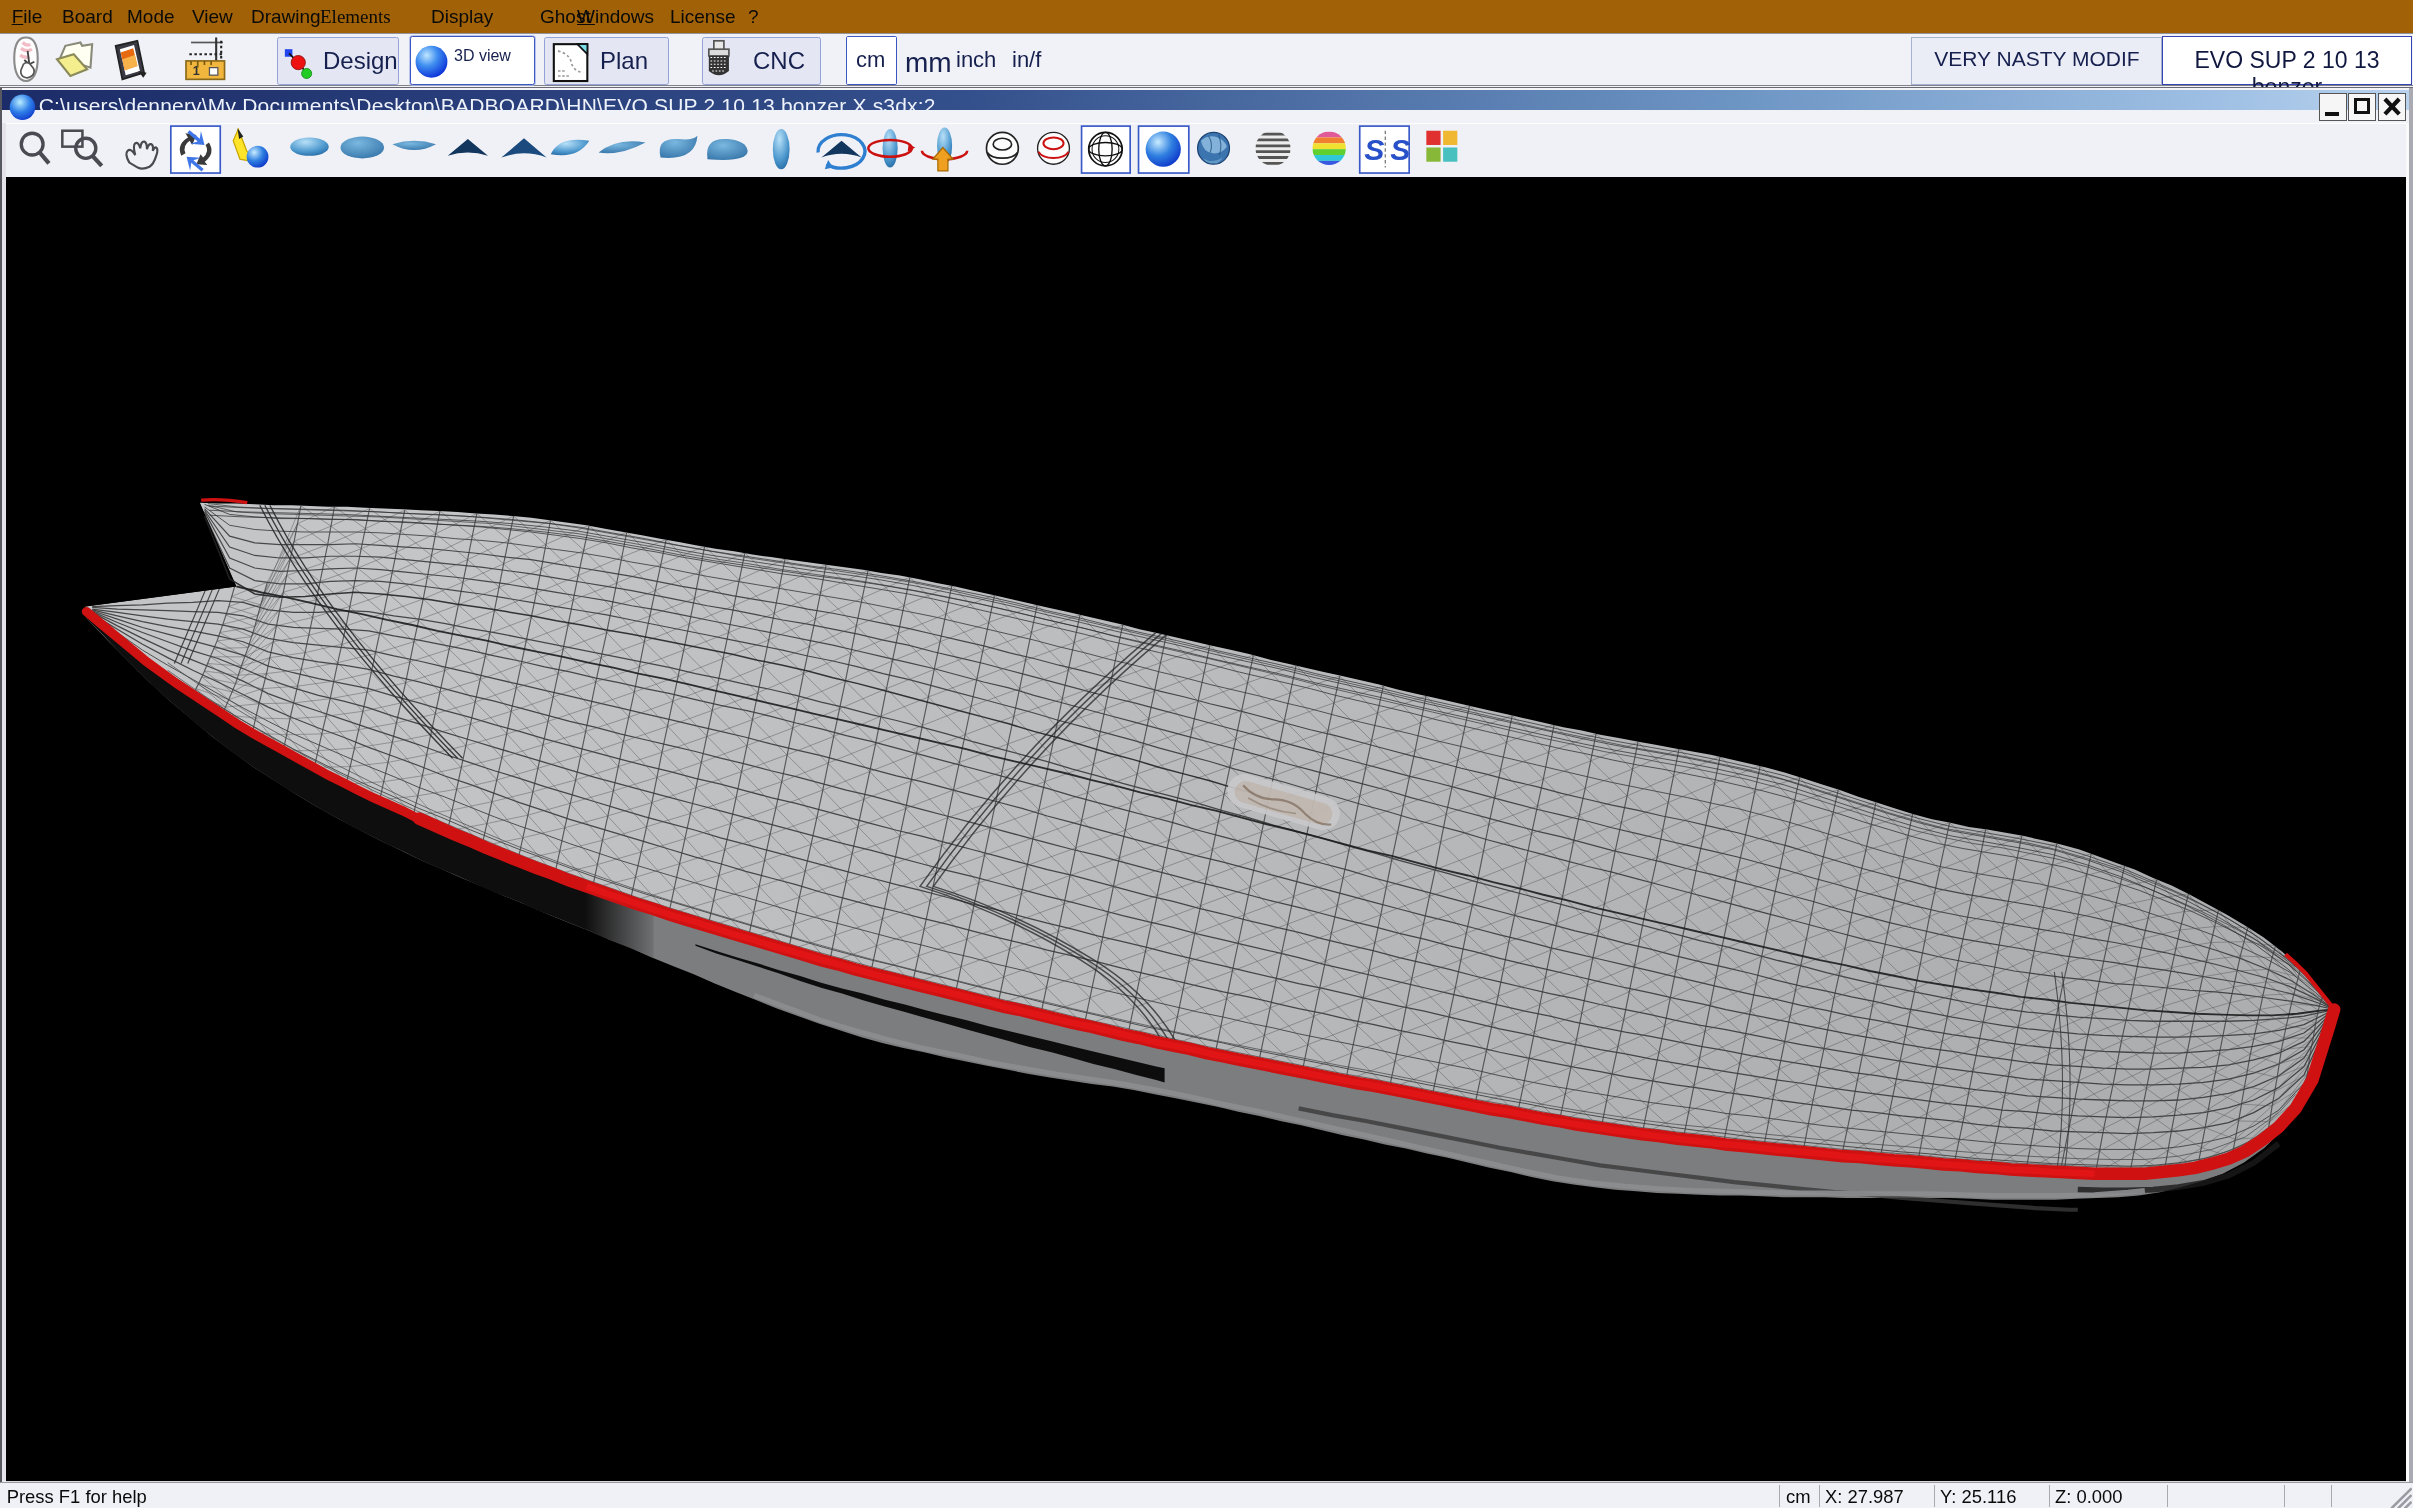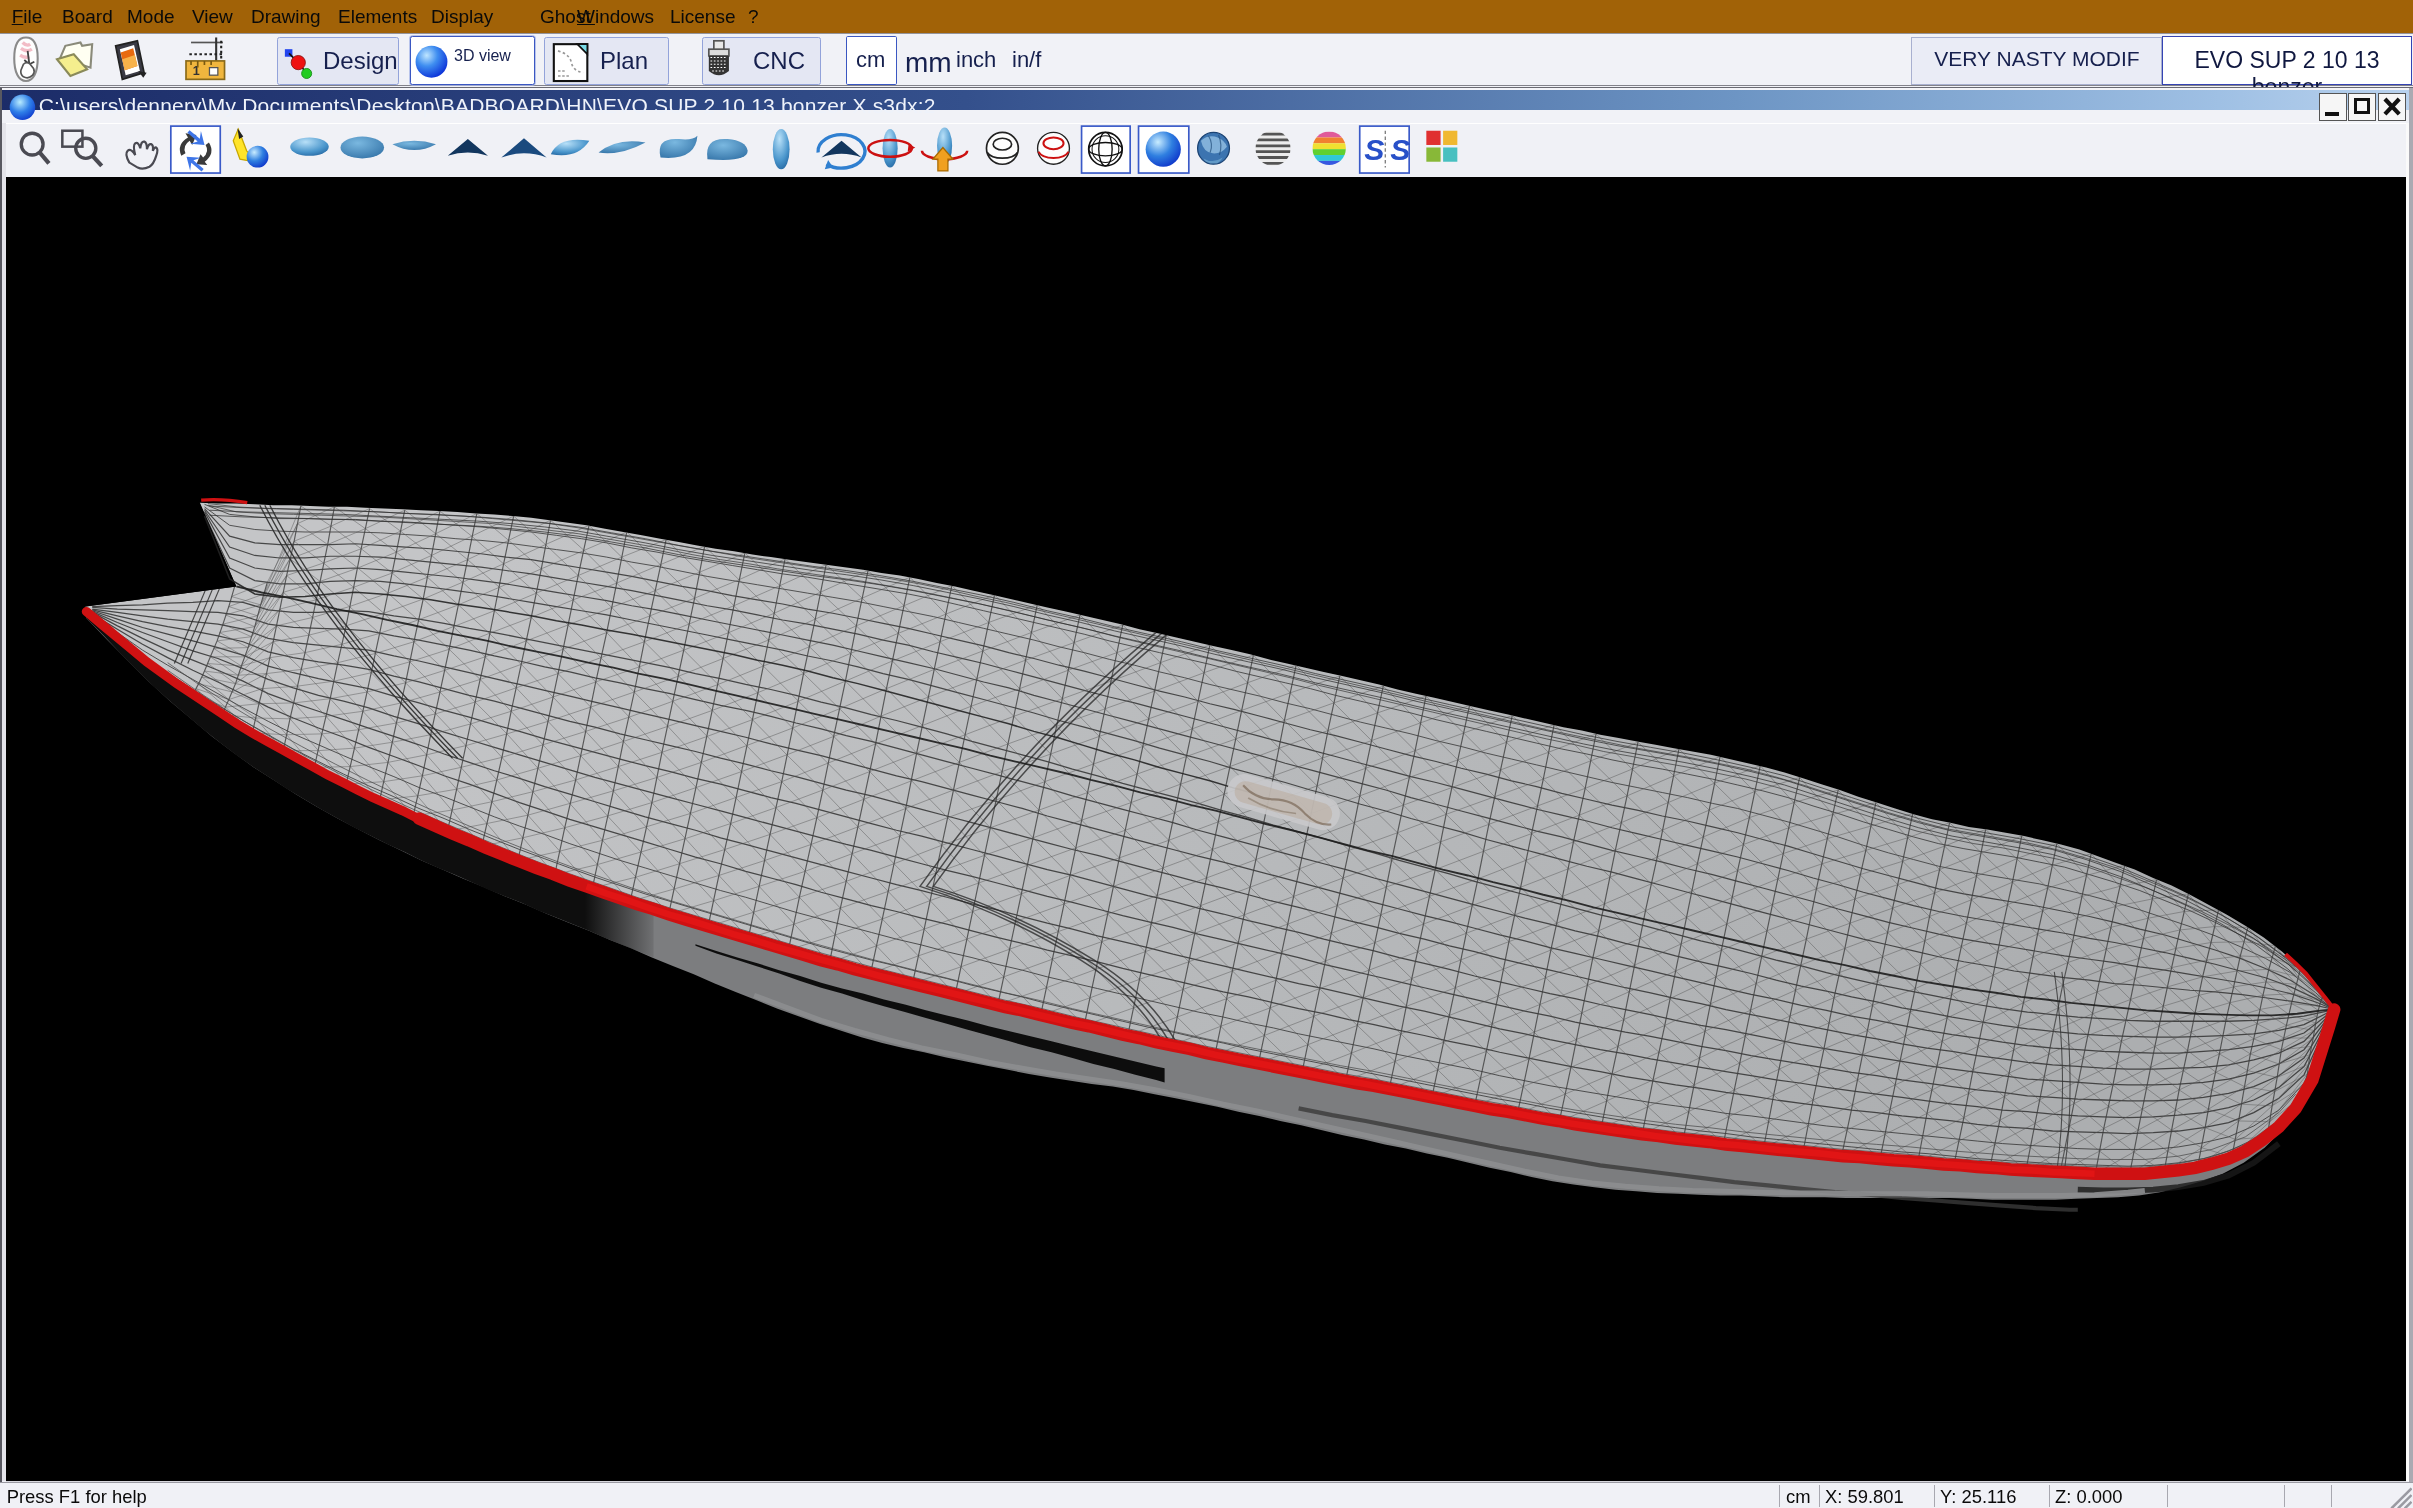--- a/index.html
+++ b/index.html
@@ -8,21 +8,21 @@
 </style>
 </head>
 <body>
 
 <div class="abs" style="left:0;top:0;width:2413px;height:34px;background:#a16207;border-bottom:0.8px solid #94949c;font-size:19px;color:#0a0a0a;">
     <span style="position:absolute;left:11.7px;top:5.9px;"><u>F</u>ile</span>
     <span style="position:absolute;left:62px;top:5.9px;">Board</span>
     <span style="position:absolute;left:127px;top:5.9px;">Mode</span>
     <span style="position:absolute;left:192px;top:5.9px;">View</span>
     <span style="position:absolute;left:251px;top:5.9px;">Drawing</span>
-    <span style="position:absolute;left:338px;top:5.9px;">Elements</span>
+    <span style="position:absolute;left:320px;top:5.9px;font-family:Liberation Serif, serif;">Elements</span>
     <span style="position:absolute;left:431px;top:5.9px;">Display</span>
     <span style="position:absolute;left:540px;top:5.9px;">Ghost</span>
     <span style="position:absolute;left:577px;top:5.9px;"><u>W</u>indows</span>
     <span style="position:absolute;left:670px;top:5.9px;">License</span>
     <span style="position:absolute;left:748px;top:5.9px;">?</span>
   </div>
 
 <div class="abs" style="left:0;top:34px;width:2413px;height:52px;background:#f1f2f7;border-bottom:0.8px solid #82828a;">
 <div class="abs" style="left:277px;top:2.5px;width:122px;height:48px;background:#e4e7f3;border:0.8px solid #93a3da;border-radius:2.5px;"></div>
 <div class="abs" style="left:410px;top:1.7px;width:125px;height:49px;background:#fff;border:1.7px solid #3a57c2;border-radius:2.5px;box-shadow:0 0 0 0.8px #aab8e8;"></div>
@@ -392,21 +392,21 @@
 <div class="abs" style="left:1.7px;top:123px;width:4.2px;height:1358px;background:#e4e4ea;"></div>
 <div class="abs" style="left:2406px;top:123px;width:3.4px;height:1358px;background:#fafafa;"></div>
 <div class="abs" style="left:2409px;top:88px;width:4.2px;height:1394px;background:#aaaab2;"></div>
 <div class="abs" style="left:5.9px;top:1481px;width:2400px;height:1.7px;background:#d8d8de;"></div>
 
 <div class="abs" style="left:0;top:1482px;width:2413px;height:26px;background:#f0f1f6;border-top:0.8px solid #9a9aa2;font-size:18.4px;color:#0a0a0a;">
 <div class="abs" style="left:6.7px;top:2.5px;">Press F1 for help</div>
 <div class="abs" style="left:1779px;top:1.7px;width:0.8px;height:22.6px;background:#a8a8b0;"></div>
 <div class="abs" style="left:1786px;top:2.5px;">cm</div>
 <div class="abs" style="left:1819px;top:1.7px;width:0.8px;height:22.6px;background:#a8a8b0;"></div>
-<div class="abs" style="left:1825px;top:2.5px;">X: 59.801</div>
+<div class="abs" style="left:1825px;top:2.5px;">X: 27.987</div>
 <div class="abs" style="left:1934px;top:1.7px;width:0.8px;height:22.6px;background:#a8a8b0;"></div>
 <div class="abs" style="left:1940px;top:2.5px;">Y: 25.116</div>
 <div class="abs" style="left:2049px;top:1.7px;width:0.8px;height:22.6px;background:#a8a8b0;"></div>
 <div class="abs" style="left:2055px;top:2.5px;">Z: 0.000</div>
 <div class="abs" style="left:2167px;top:1.7px;width:0.8px;height:22.6px;background:#a8a8b0;"></div>
 <div class="abs" style="left:2284px;top:1.7px;width:0.8px;height:22.6px;background:#a8a8b0;"></div>
 <div class="abs" style="left:2331px;top:1.7px;width:0.8px;height:22.6px;background:#a8a8b0;"></div>
 <svg width="23.5" height="23.5" style="position:absolute;left:2388px;top:1.7px;" viewBox="0 0 28 28">
       <path d="M28,4 L4,28 M28,12 L12,28 M28,20 L20,28" stroke="#9a9aa2" stroke-width="3"></path>
     </svg>

